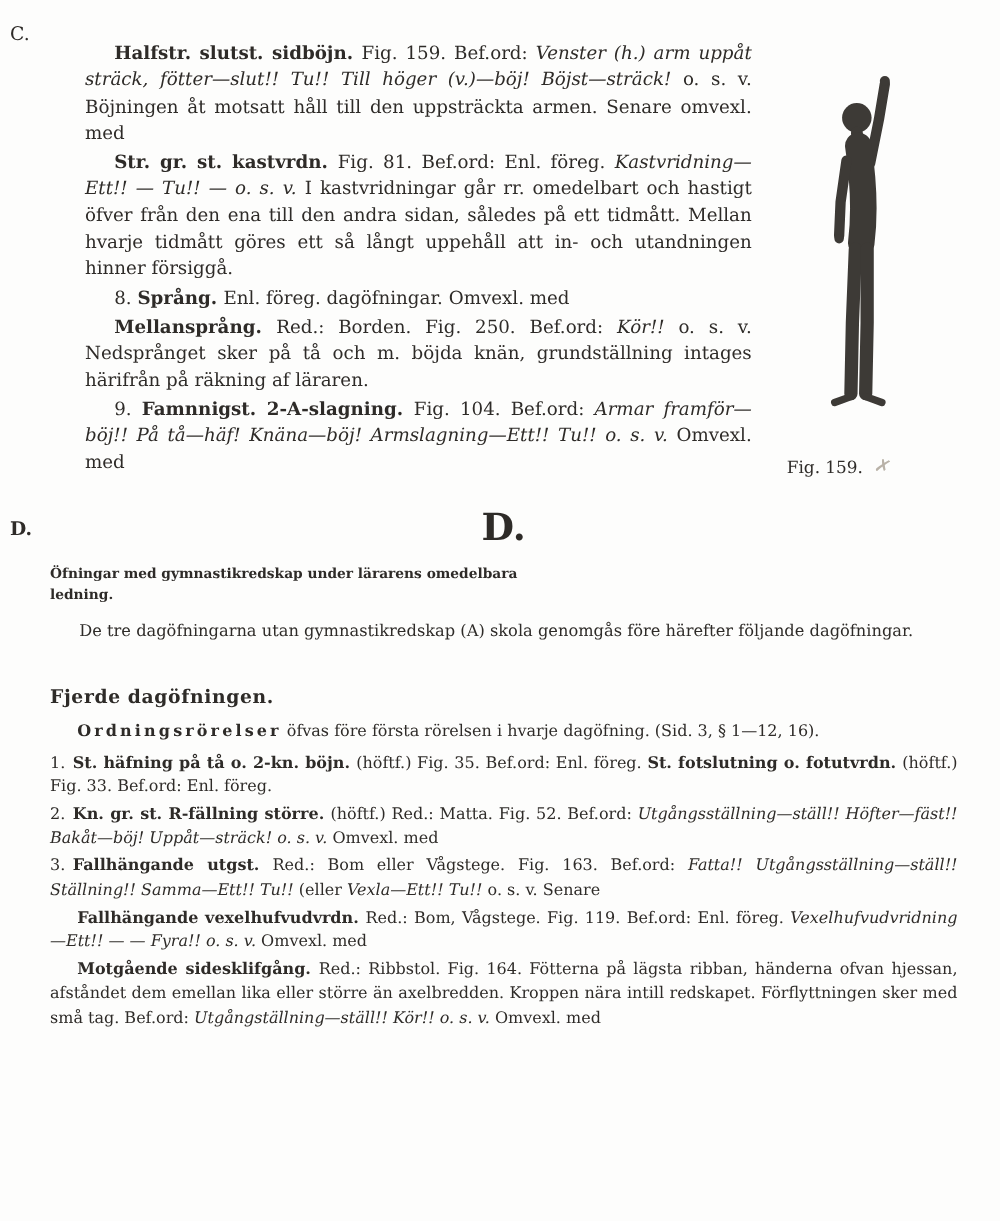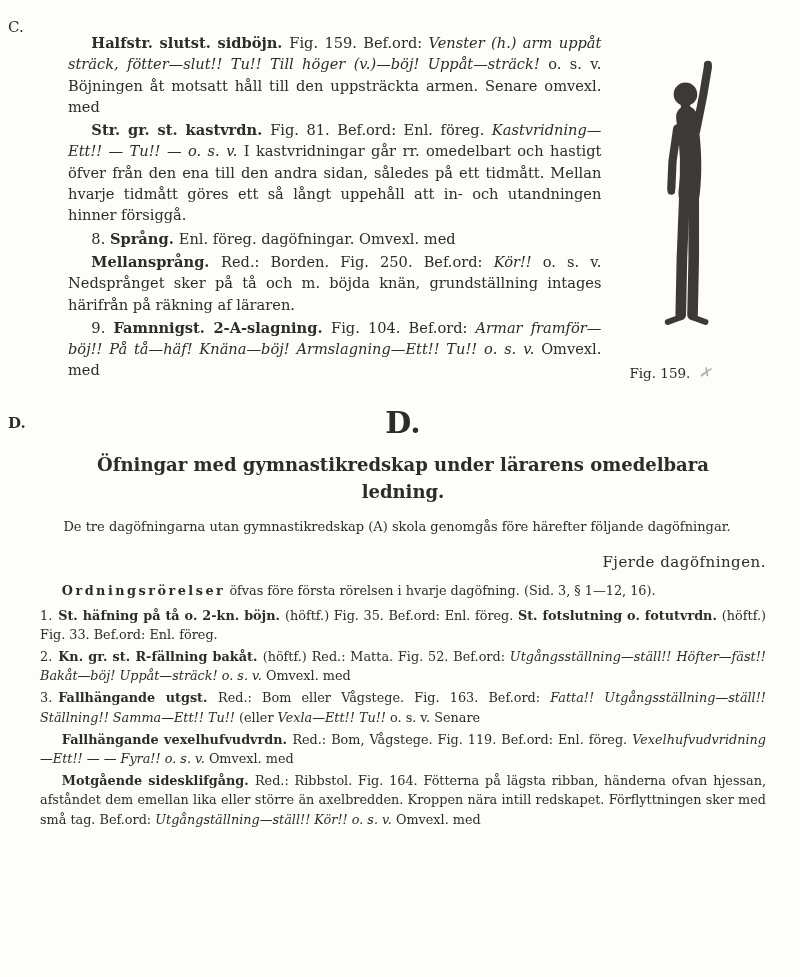--- a/index.html
+++ b/index.html
@@ -57,30 +57,30 @@
   .section-d { position:relative; margin-top:24px; }
   .d-margin {
     position:absolute; left:-32px; top:8px;
     font-weight:bold; font-size:15px;
   }
   .d-big {
     text-align:center; font-size:30px; font-weight:bold;
     line-height:1.1;
   }
   .d-title {
-    text-align:center; font-size:18px; font-weight:bold;
+    font-size:11px; font-weight:bold;
     margin-top:12px; line-height:1.5;
   }
   .d-intro {
     margin-top:12px; font-size:13px; line-height:1.5;
     text-indent:1.8em; text-align:justify;
   }
   .day-heading {
-    text-align:right; font-weight:normal; font-size:15px;
-    margin-top:16px; letter-spacing:0.5px;
+    text-align:left; font-weight:bold; font-size:15px;
+    margin-top:32px; letter-spacing:0.5px;
   }
   .d-body { margin-top:10px; }
   .ditem {
     font-size:12.8px; line-height:1.5; text-align:justify;
   }
   .ditem + .ditem { margin-top:3px; }
   .ditem.first { margin-top:0; }
   .ditem.numbered .item-no { margin-right:6px; }
   .ditem.sub { text-indent:1.7em; }
   .ditem.ordning { text-indent:1.7em; margin-bottom:6px; }
@@ -88,21 +88,21 @@
 </style>
 </head>
 <body>
 
 <div class="page">
 
   <div class="corner-letter">C.</div>
 
   <div class="top-section">
     <div class="top-text">
-      <p class="para indent"><span class="seg-bold">Halfstr. slutst. sidböjn. </span><span>Fig. 159. Bef.ord: </span><span class="seg-italic">Venster (h.) arm uppåt sträck, fötter—slut!! Tu!! Till höger (v.)—böj! Uppåt—sträck!</span><span> o. s. v. Böjningen åt motsatt håll till den uppsträckta armen. Senare omvexl. med</span></p>
+      <p class="para indent"><span class="seg-bold">Halfstr. slutst. sidböjn. </span><span>Fig. 159. Bef.ord: </span><span class="seg-italic">Venster (h.) arm uppåt sträck, fötter—slut!! Tu!! Till höger (v.)—böj! Böjst—sträck!</span><span> o. s. v. Böjningen åt motsatt håll till den uppsträckta armen. Senare omvexl. med</span></p>
       <p class="para indent"><span class="seg-bold">Str. gr. st. kastvrdn. </span><span>Fig. 81. Bef.ord: Enl. föreg. </span><span class="seg-italic">Kastvridning—Ett!! — Tu!! — o. s. v.</span><span> I kastvridningar går rr. omedelbart och hastigt öfver från den ena till den andra sidan, således på ett tidmått. Mellan hvarje tidmått göres ett så långt uppehåll att in- och utandningen hinner försiggå.</span></p>
       <p class="para indent"><span class="item-no">8.</span> <span><span class="seg-bold">Språng. </span><span>Enl. föreg. dagöfningar. Omvexl. med</span></span></p>
       <p class="para indent"><span class="seg-bold">Mellansprång. </span><span>Red.: Borden. Fig. 250. Bef.ord: </span><span class="seg-italic">Kör!!</span><span> o. s. v. Nedsprånget sker på tå och m. böjda knän, grundställning intages härifrån på räkning af läraren.</span></p>
       <p class="para indent"><span class="item-no">9.</span> <span><span class="seg-bold">Famnnigst. 2-A-slagning. </span><span>Fig. 104. Bef.ord: </span><span class="seg-italic">Armar framför—böj!! På tå—häf! Knäna—böj! Armslagning—Ett!! Tu!! o. s. v.</span><span> Omvexl. med</span></span></p>
     </div>
 
     <figure class="fig-col">
       <svg width="118" height="300" viewBox="0 0 100 252" aria-hidden="true">
         <g fill="none" stroke="#3d3a36" stroke-linecap="round" stroke-linejoin="round">
 
@@ -138,21 +138,21 @@
       <span>ledning.</span>
     </h2>
     <p class="d-intro">De tre dagöfningarna utan gymnastikredskap (A) skola genomgås före härefter följande dagöfningar.</p>
     <h3 class="day-heading">Fjerde dagöfningen.</h3>
 
     <div class="d-body">
       <p class="ditem ordning first"><span class="seg-spaced">Ordningsrörelser</span><span> öfvas före första rörelsen i hvarje dagöfning. (Sid. 3, § 1—12, 16).</span></p>
 
       <p class="ditem numbered"><span class="item-no">1.</span><span><span class="seg-bold">St. häfning på tå o. 2-kn. böjn. </span><span>(höftf.) Fig. 35. Bef.ord: Enl. föreg. </span><span class="seg-bold">St. fotslutning o. fotutvrdn. </span><span>(höftf.) Fig. 33. Bef.ord: Enl. föreg.</span></span></p>
 
-      <p class="ditem numbered gap"><span class="item-no">2.</span><span><span class="seg-bold">Kn. gr. st. R-fällning bakåt. </span><span>(höftf.) Red.: Matta. Fig. 52. Bef.ord: </span><span class="seg-italic">Utgångsställning—ställ!! Höfter—fäst!! Bakåt—böj! Uppåt—sträck! o. s. v.</span><span> Omvexl. med</span></span></p>
+      <p class="ditem numbered gap"><span class="item-no">2.</span><span><span class="seg-bold">Kn. gr. st. R-fällning större. </span><span>(höftf.) Red.: Matta. Fig. 52. Bef.ord: </span><span class="seg-italic">Utgångsställning—ställ!! Höfter—fäst!! Bakåt—böj! Uppåt—sträck! o. s. v.</span><span> Omvexl. med</span></span></p>
 
       <p class="ditem numbered gap"><span class="item-no">3.</span><span><span class="seg-bold">Fallhängande utgst. </span><span>Red.: Bom eller Vågstege. Fig. 163. Bef.ord: </span><span class="seg-italic">Fatta!! Utgångsställning—ställ!! Ställning!! Samma—Ett!! Tu!!</span><span> (eller </span><span class="seg-italic">Vexla—Ett!! Tu!!</span><span> o. s. v. Senare</span></span></p>
       <p class="ditem sub"><span class="seg-bold">Fallhängande vexelhufvudvrdn. </span><span>Red.: Bom, Vågstege. Fig. 119. Bef.ord: Enl. föreg. </span><span class="seg-italic">Vexelhufvudvridning—Ett!! — — Fyra!! o. s. v.</span><span> Omvexl. med</span></p>
       <p class="ditem sub"><span class="seg-bold">Motgående sidesklifgång. </span><span>Red.: Ribbstol. Fig. 164. Fötterna på lägsta ribban, händerna ofvan hjessan, afståndet dem emellan lika eller större än axelbredden. Kroppen nära intill redskapet. Förflyttningen sker med små tag. Bef.ord: </span><span class="seg-italic">Utgångställning—ställ!! Kör!! o. s. v.</span><span> Omvexl. med</span></p>
     </div>
   </div>
 
 </div>
 
 </body></html>

